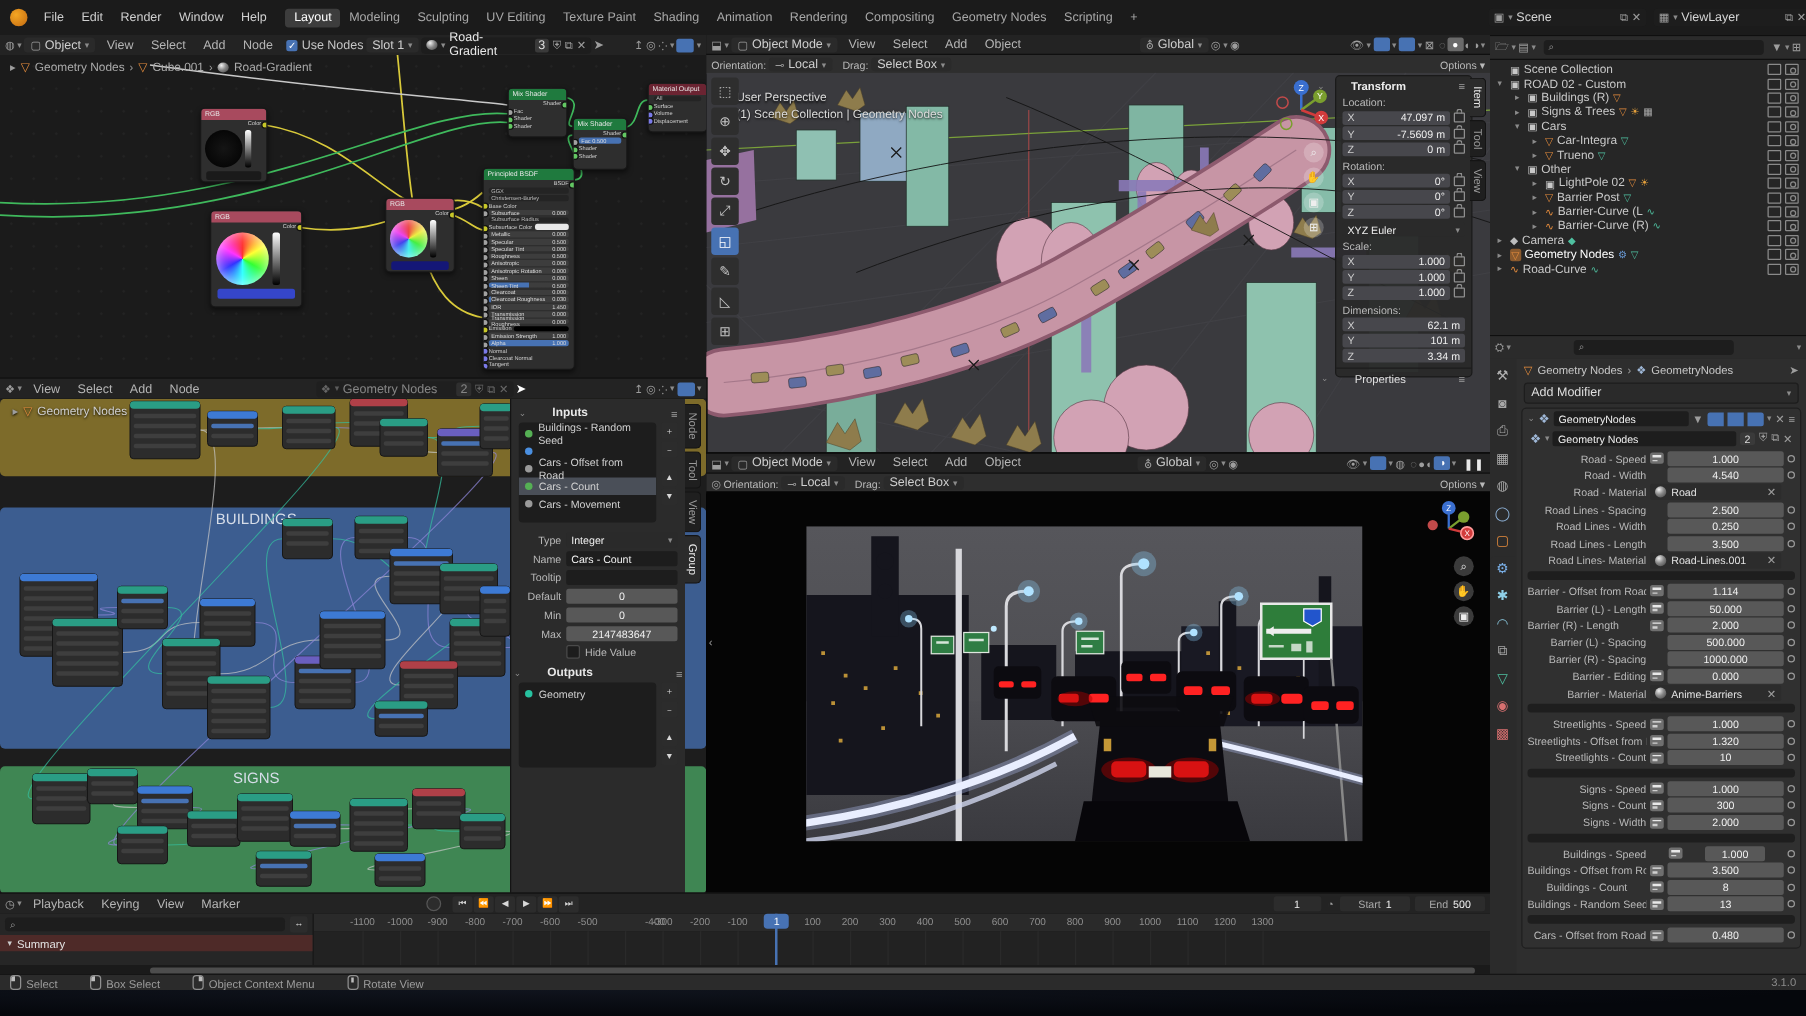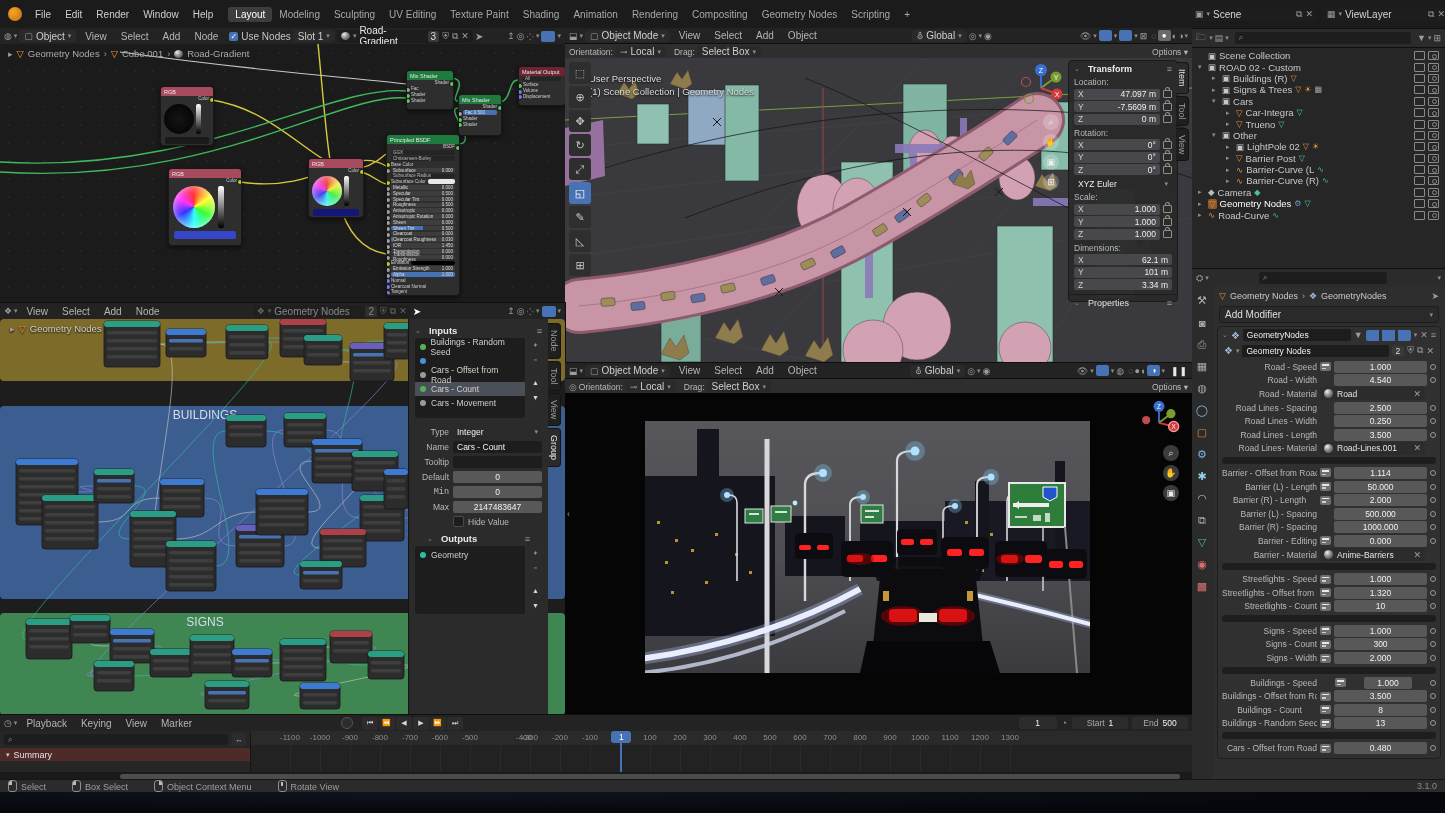--- a/index.html
+++ b/index.html
@@ -37,21 +37,21 @@
   .node{position:absolute;background:#2e2e2e;border:1px solid #181818;border-radius:4px;box-shadow:0 2px 4px rgba(0,0,0,.5);overflow:hidden;}
   .nhead{height:9px;font-size:5.5px;color:#e8e8e8;display:flex;align-items:center;padding:0 3px;}
   .nrow{position:relative;display:flex;align-items:center;font-size:4.5px;color:#cfcfcf;height:5.8px;padding:0 4px;}
   .nrow .bar{flex:1;background:#3d3d3d;border-radius:2px;height:4.6px;display:flex;align-items:center;padding:0 2px;color:#ddd;}
   .nrow .dd{flex:1;background:#242424;border-radius:2px;height:4.6px;display:flex;align-items:center;padding:0 2px;color:#bbb;}
   .sock{width:4px;height:4px;border-radius:50%;border:1px solid #111;position:absolute;top:1px;}
   .tbtn{width:22px;height:22px;background:#2e2e2e;border-radius:3px;margin-bottom:2px;display:flex;align-items:center;justify-content:center;color:#c5c5c5;font-size:11px;}
   .tbtn.active{background:#4772b3;color:#fff;}
   .navic{width:16px;height:16px;border-radius:50%;background:rgba(255,255,255,.22);display:flex;align-items:center;justify-content:center;color:#eee;font-size:9px;margin-bottom:4px;}
   .pnl{background:rgba(42,42,42,.96);border:1px solid #1a1a1a;border-radius:4px;}
-  .ptitle{font-size:9px;color:#e0e0e0;padding:3px 5px;display:flex;gap:8px;align-items:center;justify-content:flex-end;}
+  .ptitle{font-size:9px;color:#e0e0e0;padding:3px 5px;display:flex;gap:21px;align-items:center;justify-content:flex-end;}
   .plabel{color:#b9b9b9;font-size:8.5px;}
   .tfield{background:#47474c;border-radius:2px;height:11px;color:#eee;font-size:8.5px;display:flex;align-items:center;padding:0 4px;}
   .outl-toggle{width:9px;height:7px;border:1px solid #8a8a8a;border-radius:1px;}
   .cami{width:9px;height:7px;border:1px solid #8a8a8a;border-radius:1px;position:relative;}
   .cami::before{content:"";position:absolute;left:2.5px;top:1.5px;width:3px;height:3px;border:1px solid #8a8a8a;border-radius:50%;}
   .ptab{width:20px;height:19px;display:flex;align-items:center;justify-content:center;font-size:11px;color:#9a9a9a;}
   .ptab.active{background:#2b2b2b;border-radius:4px 0 0 4px;color:#7ab0e8;}
   .tick{position:absolute;top:2px;font-size:8px;color:#8f8f8f;transform:translateX(-50%);}
   svg{display:block;}
   .ctrlbtn{width:16px;height:13px;background:#2c2c2c;border-radius:2px;display:flex;align-items:center;justify-content:center;color:#d8d8d8;font-size:7px;margin-left:1px;}
@@ -1055,33 +1055,33 @@
             </div>
             <div class="row" style="height: 15px; gap: 4px;">
               <span class="plabel" style="width: 34px; text-align: right; flex: 0 0 34px;">Tooltip</span>
               <span class="vfield" style="flex: 1 1 0%; background: rgb(29, 29, 29); justify-content: flex-start; padding: 0px 4px;"></span>
             </div>
             <div class="row" style="height: 15px; gap: 4px;">
               <span class="plabel" style="width: 34px; text-align: right; flex: 0 0 34px;">Default</span>
               <span class="vfield" style="flex: 1 1 0%;">0</span>
             </div>
             <div class="row" style="height: 15px; gap: 4px;">
-              <span class="plabel" style="width: 34px; text-align: right; flex: 0 0 34px; font-family: Liberation Mono, monospace;">Min</span>
+              <span class="plabel" style="width: 34px; text-align: right; flex: 0 0 34px;">Min</span>
               <span class="vfield" style="flex: 1 1 0%;">0</span>
             </div>
             <div class="row" style="height: 15px; gap: 4px;">
               <span class="plabel" style="width: 34px; text-align: right; flex: 0 0 34px;">Max</span>
               <span class="vfield" style="flex: 1 1 0%;">2147483647</span>
             </div>
             <div class="row" style="height: 15px; gap: 4px; padding-left: 38px;">
               <span style="width: 9px; height: 9px; background: rgb(29, 29, 29); border: 1px solid rgb(74, 74, 74); border-radius: 2px;"></span>
               <span class="plabel">Hide Value</span>
             </div>
           </div>
-        <div class="ptitle" style="padding:4px 18px 2px;">
+        <div class="ptitle" style="padding:4px 2px 2px;">
             <span class="caret">⌄</span>
             <b style="color:#e8e8e8;font-size:9.5px;">Outputs</b>
             <span style="flex:1;"></span>
             <span class="glyph">≡</span>
           </div>
         <div class="row" style="align-items:flex-start;padding:0 6px;gap:3px;">
           <div id="geo-outlist" style="flex:1;background:#1d1d1d;border-radius:3px;height:64px;padding:2px 0;">
               <div class="row" style="height: 14px; padding: 0px 5px; gap: 5px; font-size: 8.5px; color: rgb(208, 208, 208);">
                 <span style="width: 6px; height: 6px; border-radius: 50%; background: rgb(39, 194, 160);"></span>
                 <span>Geometry</span>
@@ -1605,21 +1605,21 @@
               <span class="vfield" style="flex: 1 1 0%;">1.114</span>
               <span class="dot"></span>
             </div>
             <div class="row" style="height: 13.6px; gap: 3px;">
               <span class="plabel" style="flex: 0 0 95px; text-align: right; white-space: nowrap; overflow: hidden;">Barrier (L) - Length</span>
               <span class="drv"></span>
               <span class="vfield" style="flex: 1 1 0%;">50.000</span>
               <span class="dot"></span>
             </div>
             <div class="row" style="height: 13.6px; gap: 3px;">
-              <span class="plabel" style="flex: 0 0 95px; text-align: center; white-space: nowrap; overflow: hidden;">Barrier (R) - Length</span>
+              <span class="plabel" style="flex: 0 0 95px; text-align: left; white-space: nowrap; overflow: hidden;">Barrier (R) - Length</span>
               <span class="drv"></span>
               <span class="vfield" style="flex: 1 1 0%;">2.000</span>
               <span class="dot"></span>
             </div>
             <div class="row" style="height: 13.6px; gap: 3px;">
               <span class="plabel" style="flex: 0 0 95px; text-align: right; white-space: nowrap; overflow: hidden;">Barrier (L) - Spacing</span>
               <span style="width: 11px; flex: 0 0 11px;"></span>
               <span class="vfield" style="flex: 1 1 0%;">500.000</span>
               <span class="dot"></span>
             </div>

